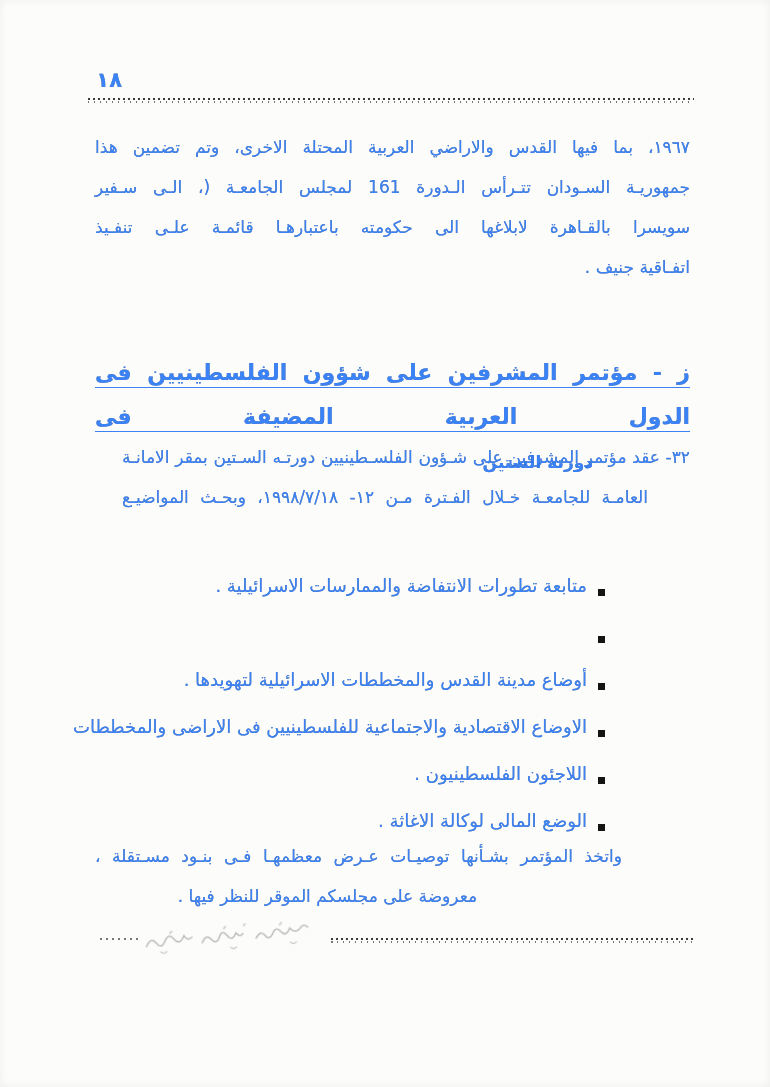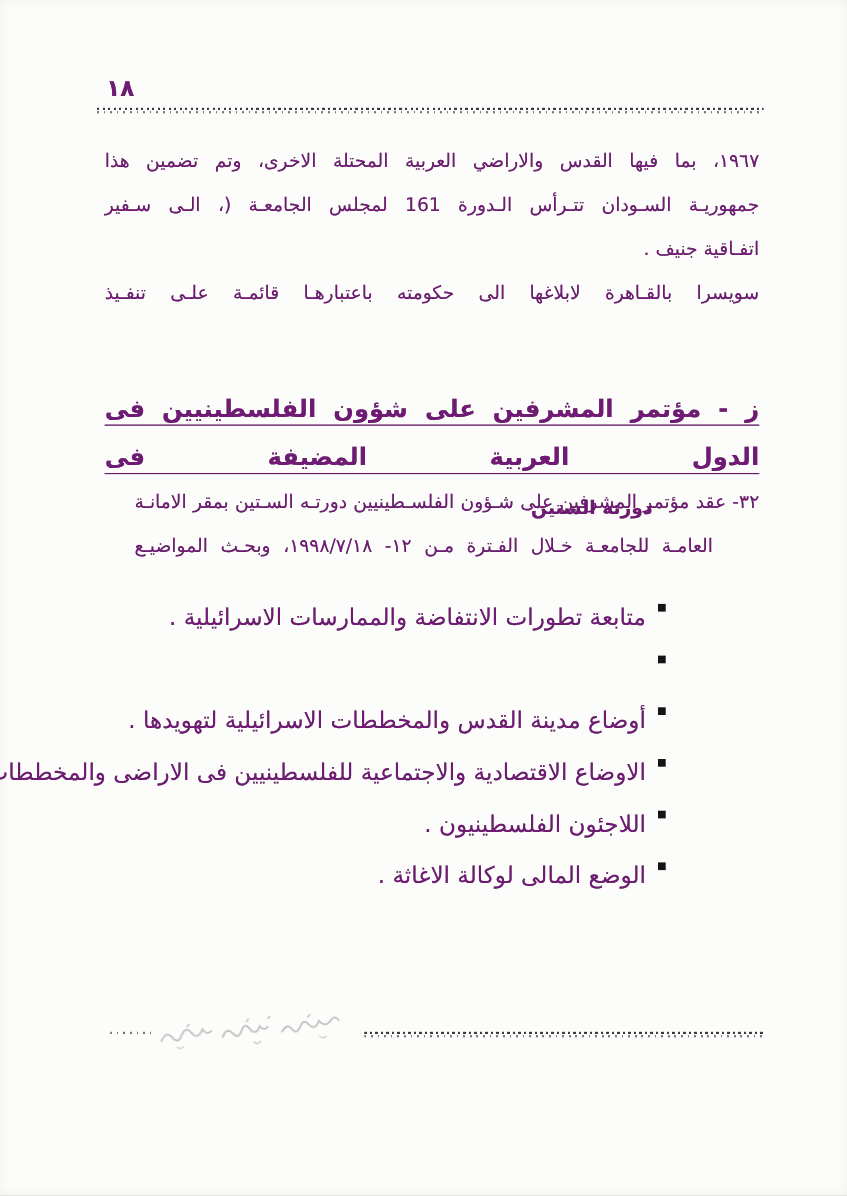--- a/index.html
+++ b/index.html
@@ -2,21 +2,21 @@
 <html lang="ar"><head>
 <meta charset="utf-8">
 <style>
   html,body { margin:0; padding:0; background:#e8e8e6; }
   .page {
     position:relative; width:770px; height:1087px;
     background:#fcfcfa;
     box-shadow: inset 0 0 10px rgba(0,0,0,0.06), 0 0 2px rgba(0,0,0,0.2);
     direction:rtl;
     font-family:"DejaVu Sans", sans-serif;
-    color:#701a75;
+    color:#3b82f6;
     overflow:hidden;
   }
   .txt { text-shadow: 0 0 0.5px rgba(0,0,0,0.5); }
   .pagenum {
     position:absolute; top:68px; left:auto; right:648px;
     font-size:21px; font-weight:700; letter-spacing:2px;
   }
   
   .rule { position:absolute; }
   .rule i {
@@ -48,22 +48,22 @@
   .heading .h2wrap span {
     text-decoration-thickness:1.4px; text-underline-offset:7px;
   }
 
   .item32 { top:437px;margin-left:27px; }
   .item32 .hang { padding-right:42px; }
   .item32 .num { white-space:nowrap; }
 
   .bullets { top:549px; }
   .brow {
-    height:47px; display:flex; align-items:flex-start;
-    padding-right:85px; gap:11px; font-size:21px; white-space:nowrap;
+    height:47px; display:flex; align-items:flex-end;
+    padding-right:85px; gap:11px; font-size:18px; white-space:nowrap;
   }
   .sq {
     width:7px; height:7px; background:#141414; flex:0 0 auto;
   }
 
   .closing { top:836px; }
   .closing .c1 { text-indent:68px; }
   .closing .c2wrap { padding-right:213px; line-height:40px; font-size:17px; text-align:right; white-space:nowrap; }
 
   .fseg1 { left:100px; width:38px; top:938px; }
@@ -81,22 +81,22 @@
   <div class="pagenum txt">١٨</div>
 
   <div class="rule toprule">
       <i></i>
       <i></i>
     </div>
 
   <div class="block intro">
     <div class="ln j txt">١٩٦٧، بما فيها القدس والاراضي العربية المحتلة الاخرى، وتم تضمين هذا</div>
     <div class="ln j txt">جمهوريـة السـودان تتـرأس الـدورة 161 لمجلس الجامعـة (، الـى سـفير</div>
+    <div class="ln j txt">سويسرا بالقـاهرة لابلاغها الى حكومته باعتبارهـا قائمـة علـى تنفـيذ</div>
     <div class="ln end txt">اتفـاقية جنيف .</div>
-    <div class="ln j txt">سويسرا بالقـاهرة لابلاغها الى حكومته باعتبارهـا قائمـة علـى تنفـيذ</div>
   </div>
 
   <div class="block heading">
     <div class="h1 txt">ز - مؤتمر المشرفين على شؤون الفلسطينيين فى الدول العربية المضيفة فى</div>
     <div class="h2wrap">
       <span class="txt">دورته الستين</span>
     </div>
   </div>
 
   <div class="block item32">
@@ -126,20 +126,26 @@
     <div class="brow">
       <span class="sq"></span>
       <span class="txt">اللاجئون الفلسطينيون .</span>
     </div>
     <div class="brow">
       <span class="sq"></span>
       <span class="txt">الوضع المالى لوكالة الاغاثة .</span>
     </div>
   </div>
 
+  <div class="block closing">
+    <div class="ln j c1 txt">واتخذ المؤتمر بشـأنها توصيـات عـرض معظمهـا فـى بنـود مسـتقلة ،</div>
+    <div class="c2wrap">
+      <span class="txt">معروضة على مجلسكم الموقر للنظر فيها .</span>
+    </div>
+  </div>
 
   <div class="rule fseg1">
       <i></i>
     </div>
   <div class="rule fseg2">
       <i></i>
       <i></i>
     </div>
 
   <svg class="fscript" width="190" height="42" viewBox="0 0 190 42" fill="none">

